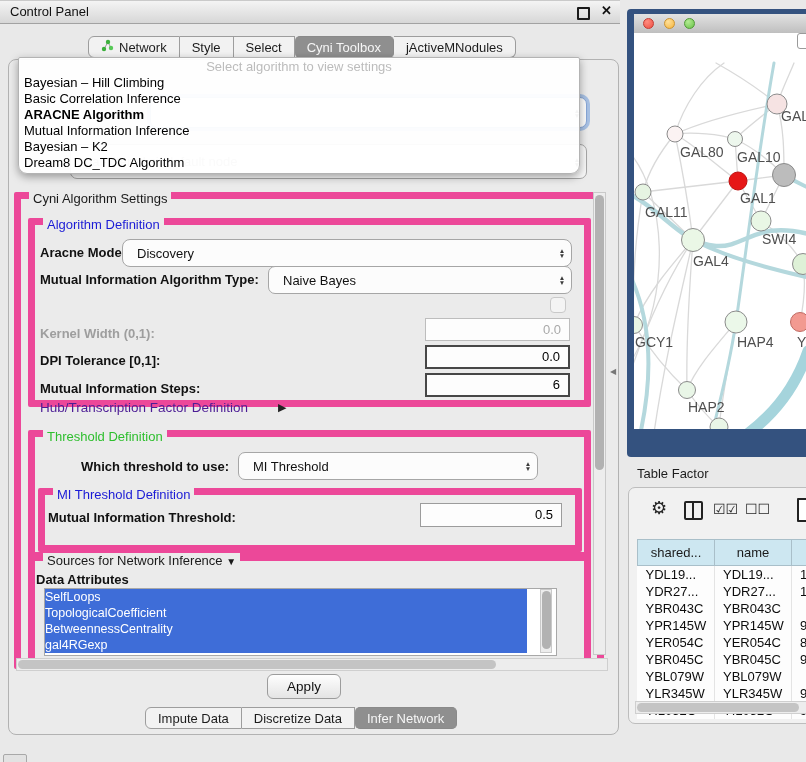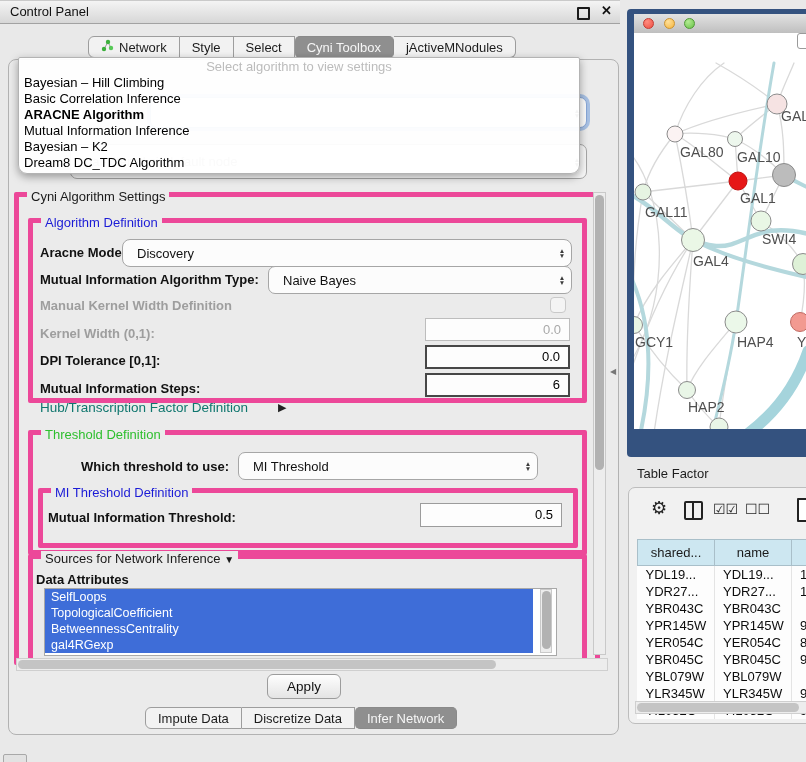--- a/index.html
+++ b/index.html
@@ -33,38 +33,38 @@
          font-size:13px;display:flex;align-items:center;}
   .combo .ctext{padding-left:14px;flex:1;color:#111;}
   .spinner{width:18px;text-align:center;}
   .spinner i{display:block;font-style:normal;font-size:6.5px;line-height:5px;color:#3c3c3c;}
   .field{position:absolute;background:#fdfdfd;font-size:13px;line-height:22px;
          text-align:right;padding-right:8px;box-sizing:border-box;}
   .field.active{border:2px solid #474747;color:#000;}
   .field.disabled{border:1px solid #bdbdbd;color:#a9a9a9;}
   .field.plain{border:1px solid #9c9c9c;color:#000;}
 
-  .grp{position:absolute;border:5px solid #ec4899;border-radius:2px;}
+  .grp{position:absolute;border:7px solid #ec4899;border-radius:2px;}
   .grp-label{position:absolute;top:-8px;left:8px;background:#ebebeb;padding:0 4px;font-size:13px;}
   .lab{position:absolute;font-size:13px;font-weight:bold;color:#111;white-space:nowrap;}
   .lab.dis{color:#9e9e9e;}
   .blue{color:var(--accent-blue,#1b1bd6);}
   .green{color:var(--accent-green,#2ebf2e);}
 
   .checkbox{position:absolute;width:14px;height:14px;border:1px solid #c9c9c9;border-radius:4px;background:#f4f4f4;}
 
   
   .vsb{position:absolute;width:13px;background:#ededed;border:1px solid #c9c9c9;box-sizing:border-box;}
   .vsb .thumb{position:absolute;left:1px;width:9px;background:#b2b2b2;border-radius:5px;}
   .hsb{position:absolute;height:13px;background:#ededed;border:1px solid #cfcfcf;box-sizing:border-box;}
   .hsb .thumb{position:absolute;top:1px;height:9px;background:#c4c4c4;border-radius:5px;}
 
   
   #attr-list{left:44px;top:588px;width:511px;height:66px;background:#fff;border:1px solid #a8a8a8;overflow:hidden;}
-  .attr-item{height:16px;line-height:16px;font-size:12.5px;padding-left:6px;
+  .attr-item{height:16px;line-height:16px;font-size:12.5px;
              background:var(--sel,#3e6dd8);color:#fff;width:482px;}
 
   
   #algo-popup{left:18px;top:57px;width:560px;height:115px;background:rgba(255,255,255,.95);
     border:1px solid #b3b3b3;border-radius:2px 2px 9px 9px;box-shadow:0 3px 9px rgba(0,0,0,.35);z-index:40;}
   .pp-placeholder{height:17px;line-height:17px;text-align:center;color:#bcbcbc;font-size:13px;}
   .pp-item{height:16px;line-height:16px;font-size:13px;padding-left:5px;color:#000;white-space:nowrap;}
   .pp-item.sel{font-weight:bold;}
 
   .apply-btn{left:267px;top:674px;width:72px;height:23px;border:1px solid #9c9c9c;border-radius:6px;
@@ -171,30 +171,29 @@
     </span>
   </div>
   <span class="lab" style="left:40px;top:272px;">Mutual Information Algorithm Type:</span>
   <div class="combo" style="left:268px;top:266px;width:302px;height:26px;">
     <span class="ctext">Naive Bayes</span>
     <span class="spinner">
       <i>▲</i>
         <i>▼</i>
     </span>
   </div>
-  <span class="lab dis" style="left:40px;top:298px;">Manual Kernel Width Definition</span>
   <span class="checkbox" style="left:550px;top:297px;"></span>
   <span class="lab dis" style="left:40px;top:326px;">Kernel Width (0,1):</span>
   <div class="field disabled" style="left:425px;top:318px;width:145px;height:23px;">0.0</div>
   <span class="lab" style="left:40px;top:353px;">DPI Tolerance [0,1]:</span>
   <div class="field active" style="left:425px;top:345px;width:145px;height:24px;line-height:20px;">0.0</div>
   <span class="lab" style="left:40px;top:381px;">Mutual Information Steps:</span>
   <div class="field active" style="left:425px;top:373px;width:145px;height:24px;line-height:20px;">6</div>
 
-  <span class="abs" style="left:40px;top:400px;font-size:13.5px;color:#0f766e;">Hub/Transcription Factor Definition</span>
+  <span class="abs" style="left:40px;top:400px;font-size:13.5px;color:#4c1d95;">Hub/Transcription Factor Definition</span>
   <span class="abs hub-arrow" style="left:278px;top:401px;">▶</span>
 
   <div class="grp" style="left:28px;top:430px;width:549px;height:115px;">
     <span class="grp-label green">Threshold Definition</span>
   </div>
   <span class="lab" style="left:81px;top:459px;">Which threshold to use:</span>
   <div class="combo" style="left:238px;top:452px;width:298px;height:26px;">
     <span class="ctext">MI Threshold</span>
     <span class="spinner">
       <i>▲</i>

